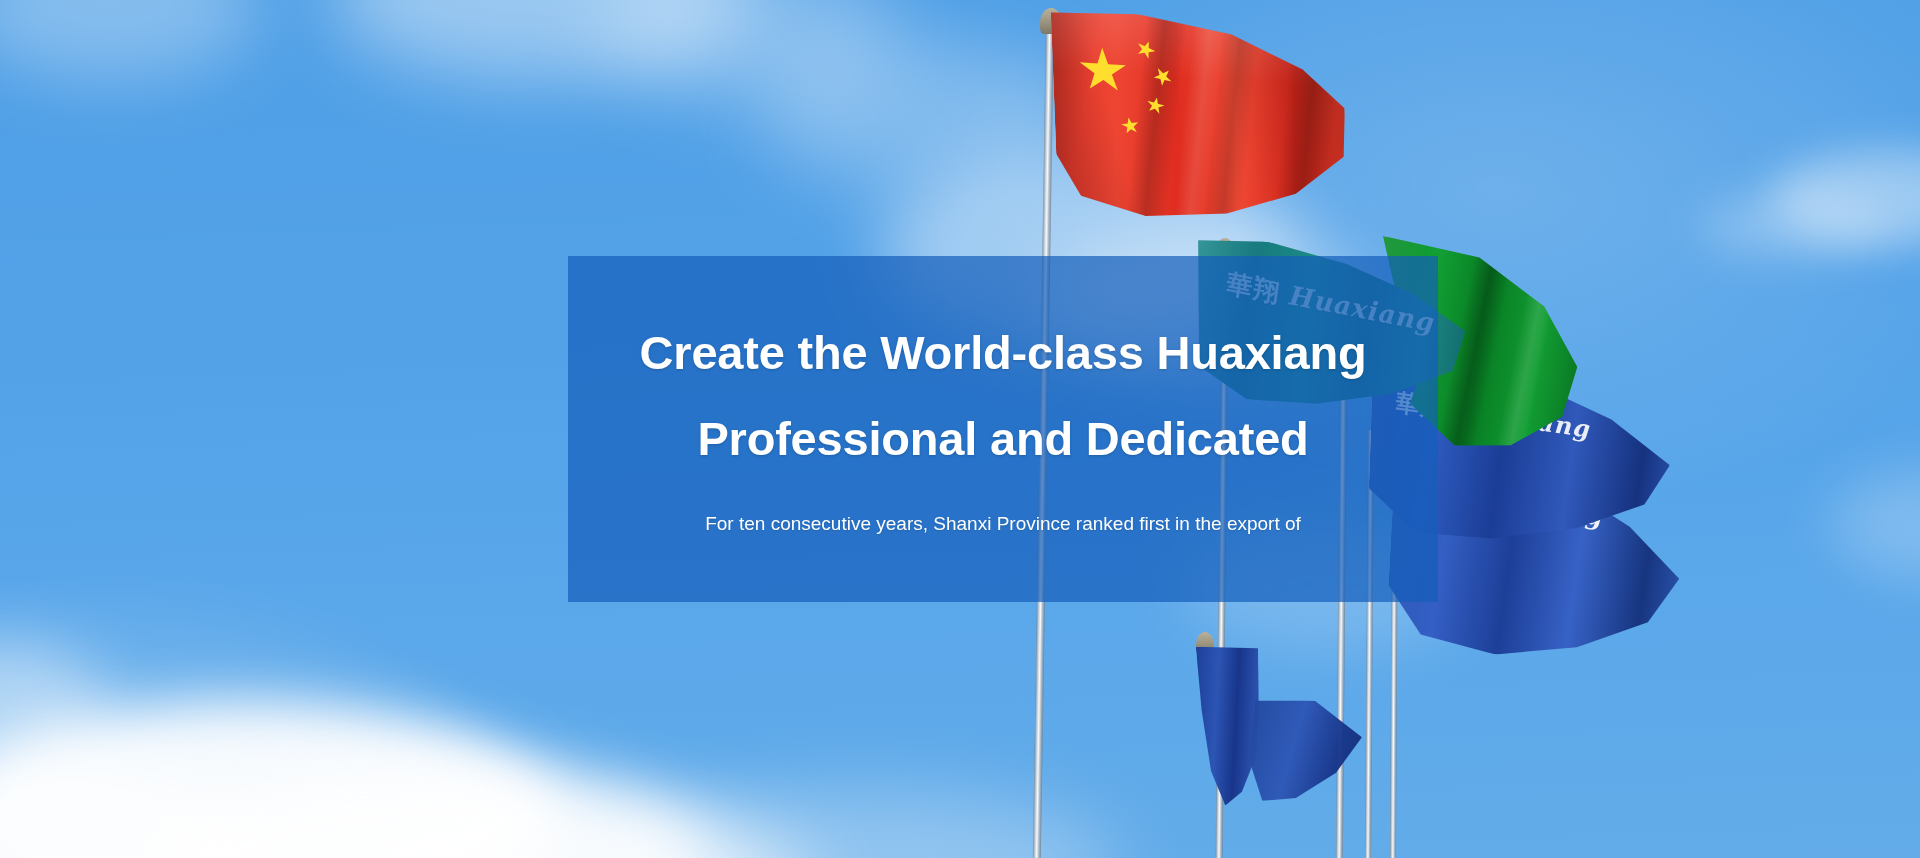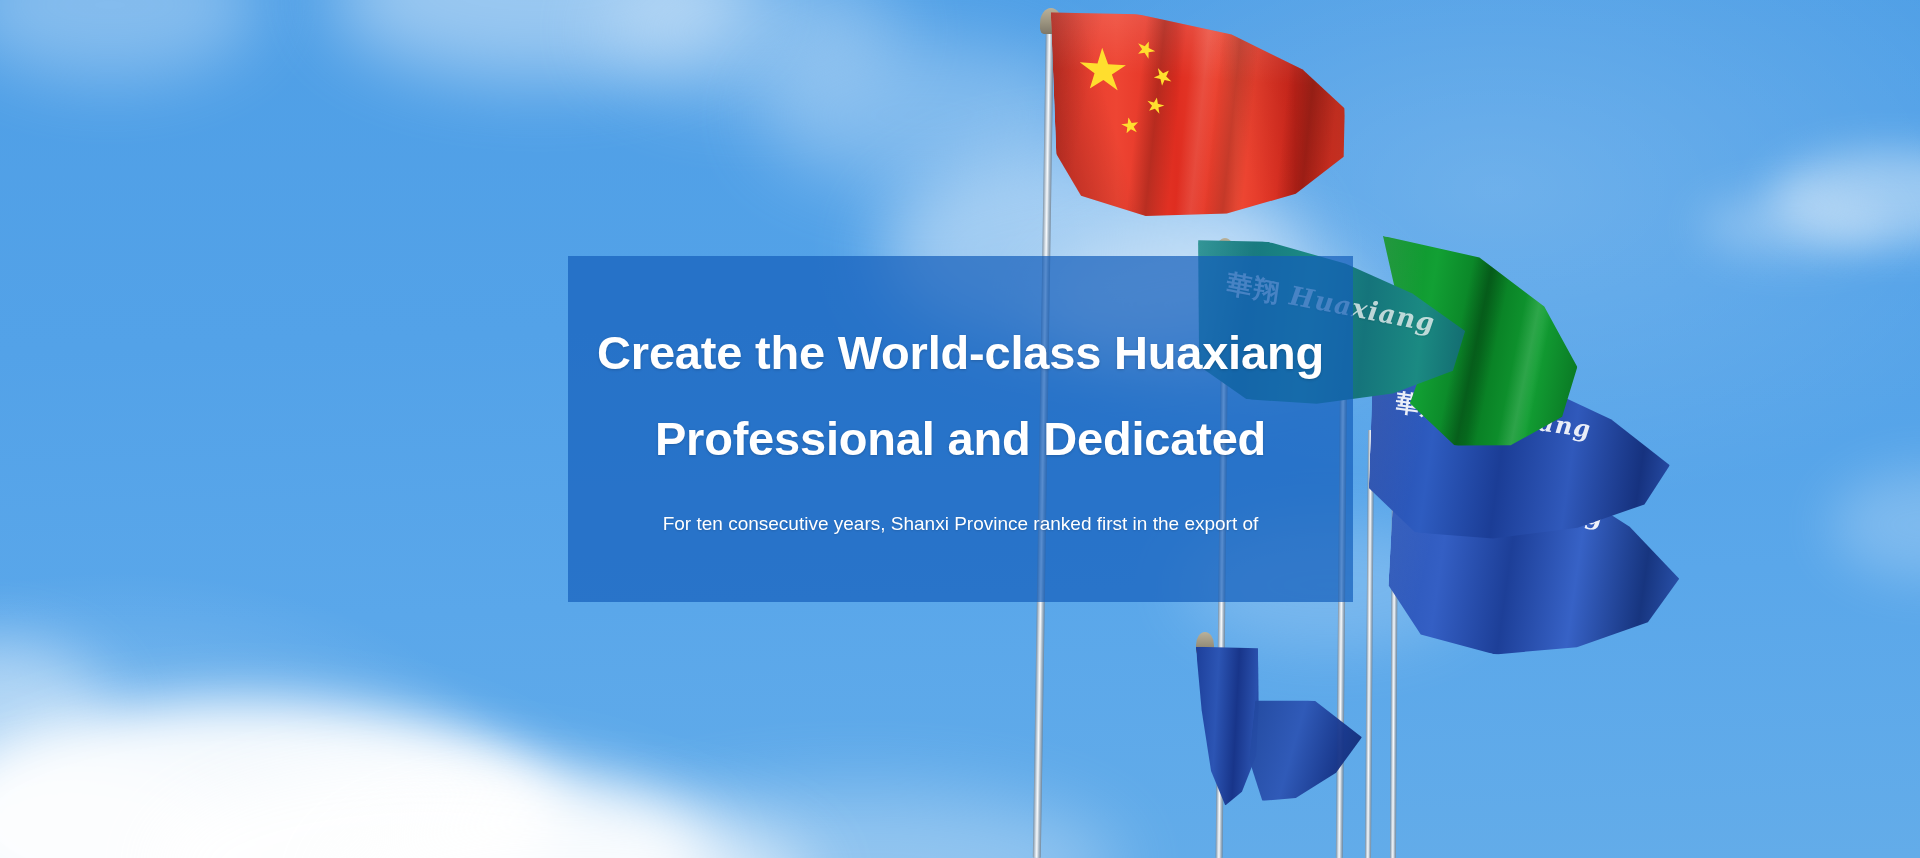--- a/index.html
+++ b/index.html
@@ -207,21 +207,21 @@
   .mark-white {
     left:1428px; top:566px;
     font-size:21px; color:#1b62c0;
     transform:rotate(5deg) skewY(2deg);
   }
 
   
   .overlay-panel {
     position:absolute;
     left:568px; top:256px;
-    width:785px; height:346px;
+    width:870px; height:346px;
     background:rgba(20,94,186,.70);
     display:flex;
     flex-direction:column;
     align-items:center;
     justify-content:center;
   }
 
   .headline {
     color:#ffffff;
     font-size:47px;

